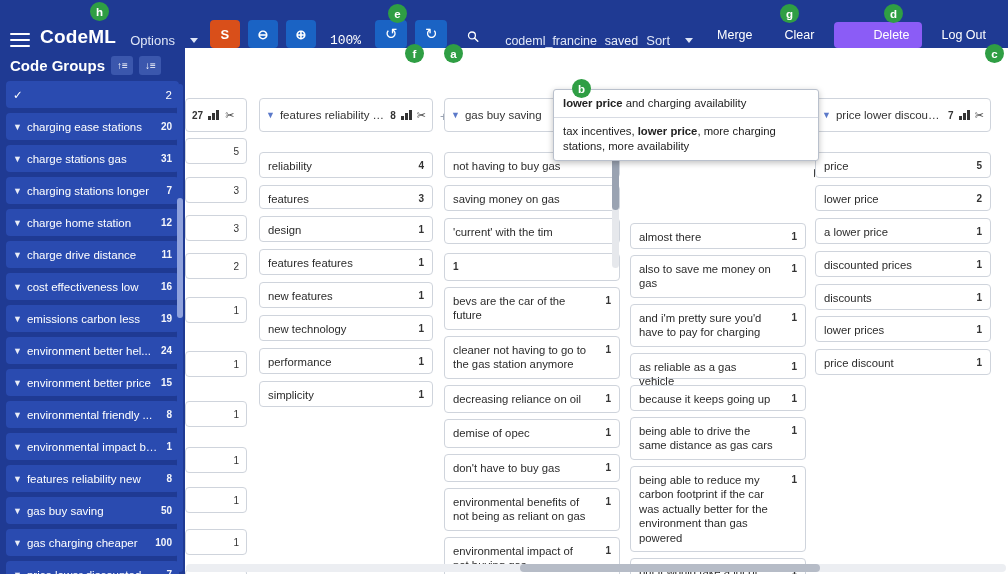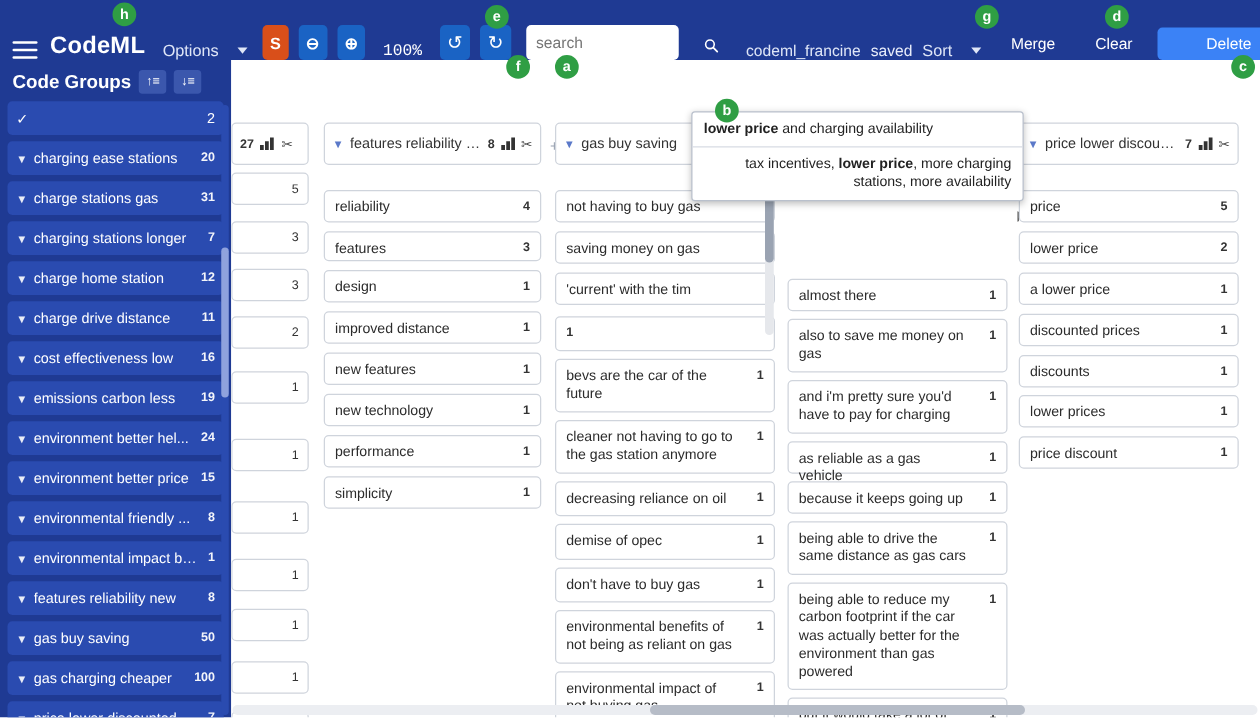--- a/index.html
+++ b/index.html
@@ -66,21 +66,21 @@
     background: transparent; border: none; color: #fff; font-size: 16px; cursor: pointer;
     margin-left: 6px; width: 24px; height: 24px; display:flex; align-items:center; justify-content:center;
   }
   .spacer { flex: 1 1 auto; }
   .tb-text { color: #dfe6f7; font-size: 12.5px; white-space: nowrap; }
   .tb-link { color: #e8edfa; font-size: 12.5px; white-space: nowrap; cursor: pointer; }
   .btn-pill {
     border: none; border-radius: 4px; padding: 6px 12px; font-size: 12.5px; cursor: pointer;
     color: #fff; background: transparent; font-family: "Liberation Sans", sans-serif;
   }
-  .btn-red { background: #3b82f6; padding-left: 39px; }
+  .btn-red { background: #8b5cf6; padding-left: 39px; }
   .btn-ghost { background: transparent; }
 
   
   .sidebar {
     position: absolute; left: 0; top: 48px; width: 185px; height: 526px;
     background: #1f3a93; overflow: hidden;
   }
   .sb-header {
     display: flex; align-items: center; padding: 8px 8px 6px 10px; gap: 6px;
   }
@@ -148,21 +148,21 @@
     display:flex; align-items:center; justify-content:flex-end; padding-right: 7px;
   }
 
   
   .tooltip {
     position: absolute; background: #fff; border: 1px solid #b9c0cc;
     border-radius: 3px; box-shadow: 0 2px 6px rgba(0,0,0,.25);
     font-size: 11.3px; line-height: 1.33; color: #222;
   }
   .tt-row { padding: 6px 9px; }
-  .tt-sep { border-top: 1px solid #d7dbe3; text-align: right; }
+  .tt-sep { border-top: 1px solid #d7dbe3; }
 
   
   .badge {
     position: absolute; width: 19px; height: 19px; border-radius: 50%;
     background: #2f9e44; color: #fff; font-size: 11.5px; font-weight: bold;
     display: flex; align-items: center; justify-content: center;
     z-index: 40;
   }
 
   
@@ -199,23 +199,20 @@
     <div class="options">
       <span>Options</span>
       <i class="caret-down"></i>
     </div>
     <button class="btn-sq btn-orange">S</button>
     <button class="btn-sq btn-blue">⊖</button>
     <button class="btn-sq btn-blue">⊕</button>
     <span class="zoomlabel">100%</span>
     <button class="icon-btn">↺</button>
     <button class="icon-btn">↻</button>
-    <div class="searchwrap">
-      <input class="searchbox" placeholder="search" style="">
-    </div>
     <button class="search-icon-btn">
       <svg width="15" height="15" viewBox="0 0 16 16" aria-hidden="true">
         <circle cx="6.6" cy="6.6" r="4.6" fill="none" stroke="#ffffff" stroke-width="1.7"></circle>
         <line x1="10.2" y1="10.2" x2="14.4" y2="14.4" stroke="#ffffff" stroke-width="1.9" stroke-linecap="round"></line>
       </svg>
     </button>
     <div class="spacer"></div>
     <span class="tb-text">codeml_francine</span>
     <span class="tb-link">saved</span>
     <div class="options">
@@ -373,21 +370,21 @@
         </div>
         <div class="card" style="height:22px;margin-top:7px">
           <span class="ctext">features</span>
           <span class="cnum">3</span>
         </div>
         <div class="card" style="height:26px;margin-top:7px">
           <span class="ctext">design</span>
           <span class="cnum">1</span>
         </div>
         <div class="card" style="height:26px;margin-top:7px">
-          <span class="ctext">improved distance</span>
+          <span class="ctext">features features</span>
           <span class="cnum">1</span>
         </div>
         <div class="card" style="height:26px;margin-top:7px">
           <span class="ctext">new features</span>
           <span class="cnum">1</span>
         </div>
         <div class="card" style="height:26px;margin-top:7px">
           <span class="ctext">new technology</span>
           <span class="cnum">1</span>
         </div>

